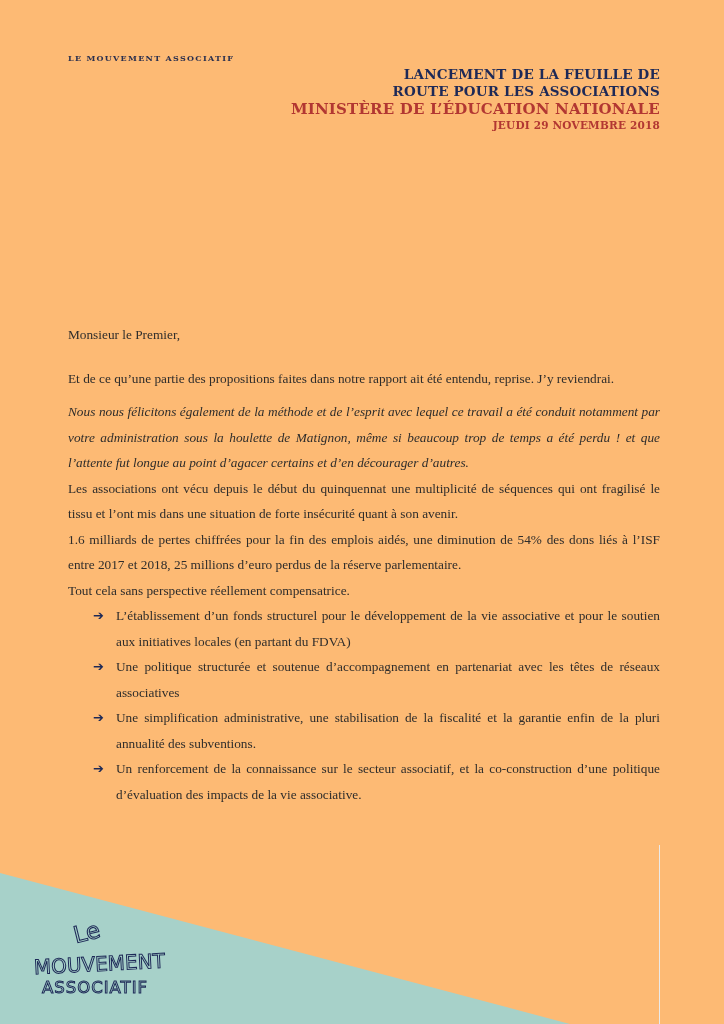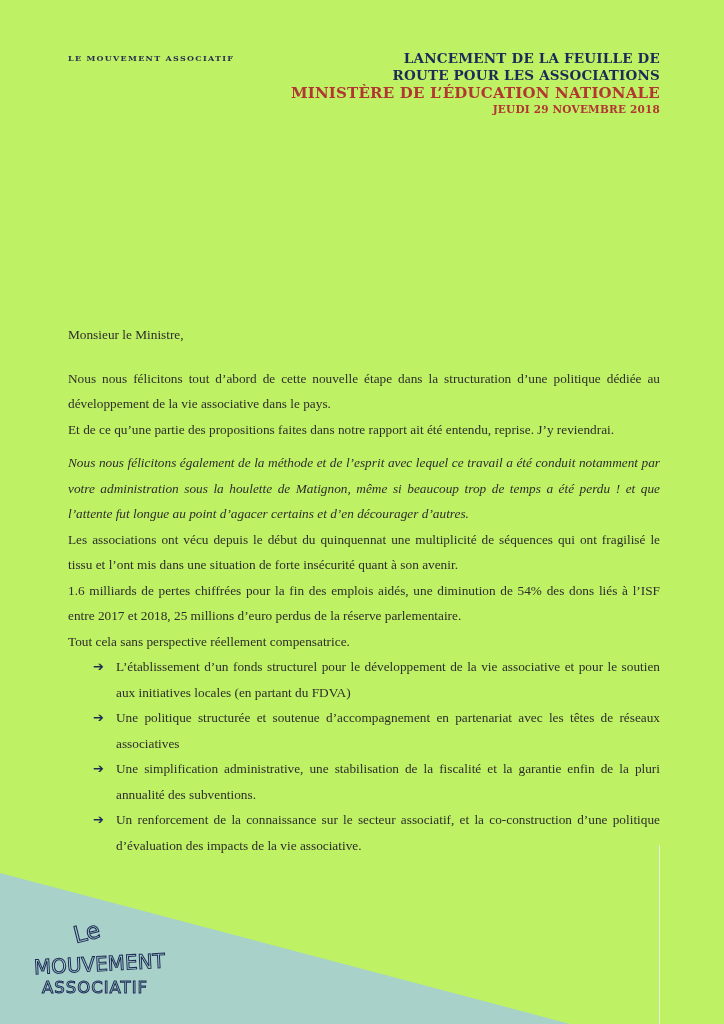--- a/index.html
+++ b/index.html
@@ -1,33 +1,33 @@
 <!DOCTYPE html>
 <html lang="fr"><head>
 <meta charset="utf-8">
 <style>
   html,body{margin:0;padding:0;background:#ffffff;}
   .page{
     position:relative;
     width:724px;height:1024px;
-    background:#bef264;
+    background:#fdba74;
     overflow:hidden;
     font-family:"Liberation Serif", serif;
   }
 
   
   .brand-small{
     position:absolute;left:68px;top:53px;
     font-family:"DejaVu Serif", serif;
     font-size:8px;font-weight:600;
     letter-spacing:1.3px;
     color:#2a2f4e;
   }
   .event-block{
-    position:absolute;right:64px;top:50px;
+    position:absolute;right:64px;top:66px;
     text-align:right;
     font-family:"DejaVu Serif", serif;
     margin-left:44px;
   }
   .event-title{
     color:#1d2957;font-weight:700;
     font-size:13.5px;line-height:17px;letter-spacing:.2px;
   }
   .event-ministry{
     color:#b23732;font-weight:700;
@@ -103,23 +103,22 @@
 
   <div class="event-block">
     <div class="event-title">LANCEMENT DE LA FEUILLE DE</div>
     <div class="event-title">ROUTE POUR LES ASSOCIATIONS</div>
     <div class="event-ministry">MINISTÈRE DE L’ÉDUCATION NATIONALE</div>
     <div class="event-date">JEUDI 29 NOVEMBRE 2018</div>
   </div>
 
 
   <div class="body-text">
-    <p class="salutation">Monsieur le Ministre,</p>
+    <p class="salutation">Monsieur le Premier,</p>
 
-    <p>Nous nous félicitons tout d’abord de cette nouvelle étape dans la structuration d’une politique dédiée au développement de la vie associative dans le pays.</p>
     <p>Et de ce qu’une partie des propositions faites dans notre rapport ait été entendu, reprise. J’y reviendrai.</p>
 
     <p class="group-2">Nous nous félicitons également de la méthode et de l’esprit avec lequel ce travail a été conduit notamment par votre administration sous la houlette de Matignon, même si beaucoup trop de temps a été perdu ! et que l’attente fut longue au point d’agacer certains et d’en décourager d’autres.</p>
     <p>Les associations ont vécu depuis le début du quinquennat une multiplicité de séquences qui ont fragilisé le tissu et l’ont mis dans une situation de forte insécurité quant à son avenir.</p>
     <p>1.6 milliards de pertes chiffrées pour la fin des emplois aidés, une diminution de 54% des dons liés à l’ISF entre 2017 et 2018, 25 millions d’euro perdus de la réserve parlementaire.</p>
     <p>Tout cela sans perspective réellement compensatrice.</p>
 
 
     <ul class="bullet-list">
       <li class="bullet-item">

